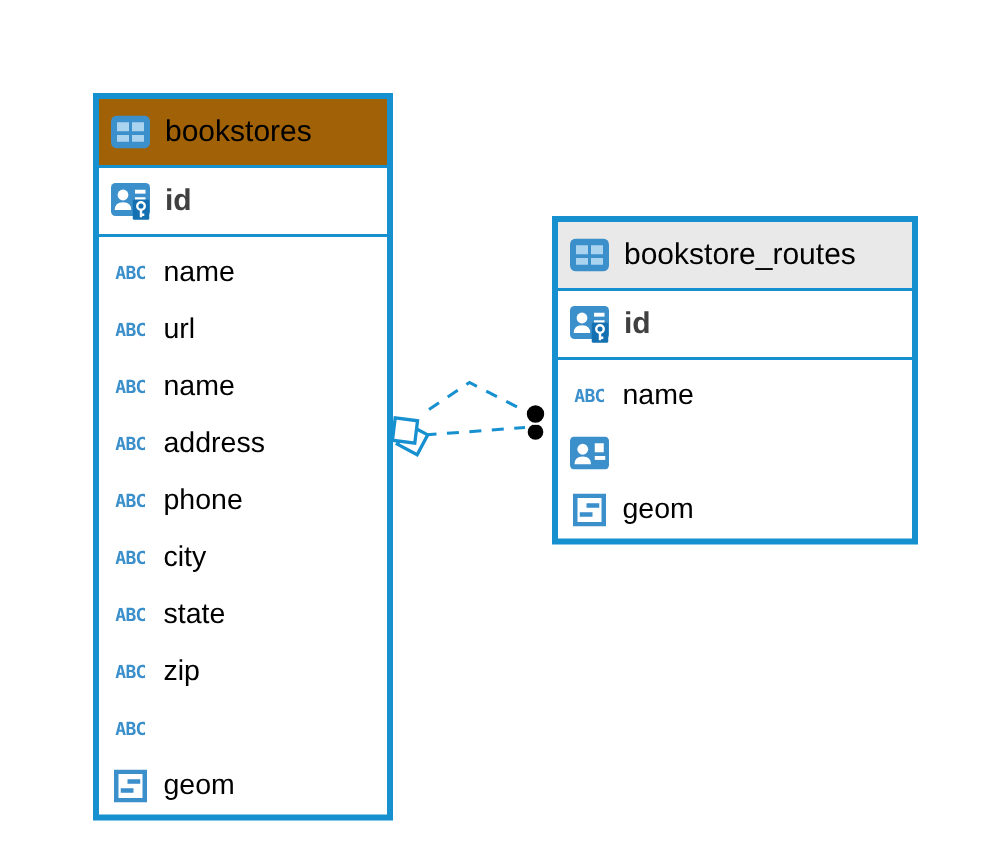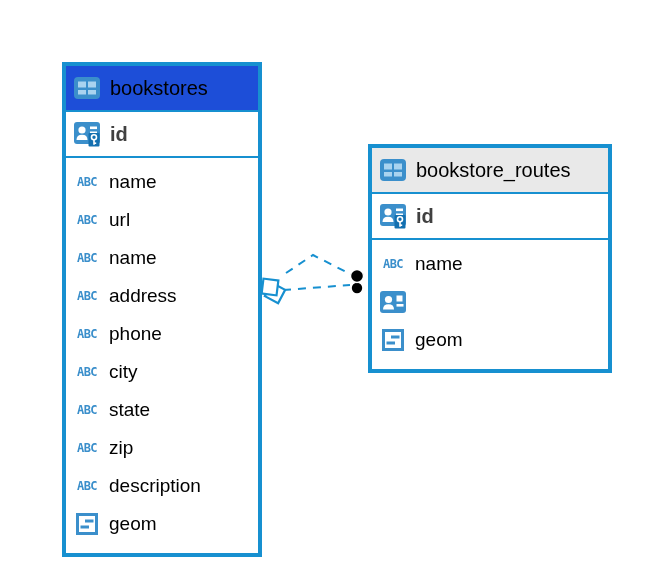--- a/index.html
+++ b/index.html
@@ -14,21 +14,21 @@
   .etable-bookstores{left:62px;top:62px;width:200px;}
   .etable-routes{left:368px;top:144px;width:244px;}
   .t-header{
     height:44px;display:flex;align-items:center;gap:9px;padding:0 7px;
     border-bottom:2px solid #1790D0;font-size:20px;color:#000;
   }
   .pk-row{
     height:44px;display:flex;align-items:center;gap:9px;padding:0 7px;
     border-bottom:2px solid #1790D0;font-size:20px;font-weight:bold;color:#404040;
   }
-  .fields{padding:5px 0 10px 0;border-radius:22px;}
+  .fields{padding:5px 0 0 0;border-radius:22px;}
   .frow{
     height:38px;display:flex;align-items:center;gap:8px;padding:0 7px;
     font-size:19px;color:#000;white-space:nowrap;
   }
   .icon-col{
     width:28px;min-width:28px;display:flex;align-items:center;justify-content:center;
   }
   .abc-glyph{
     font-family:"DejaVu Sans Mono",monospace;font-weight:bold;font-size:12px;
     color:#3B8FCB;letter-spacing:-0.5px;
@@ -36,21 +36,21 @@
   .conn-svg{position:absolute;left:0;top:0;}
   .conn-line{fill:none;stroke:#1790D0;stroke-width:2;stroke-dasharray:8 7;}
   .conn-diamond{fill:#ffffff;stroke:#1790D0;stroke-width:2.2;}
 </style>
 </head>
 <body>
 
 <div class="canvas">
 
   <div class="etable etable-bookstores">
-    <div class="t-header" style="background: #1d4ed8;">
+    <div class="t-header" style="background: #a16207;">
       <span class="icon-col">
         <svg width="26" height="22" viewBox="0 0 26 22">
           <rect x="0" y="0" width="26" height="22" rx="4" fill="#3B8FCB"></rect>
           <rect x="4" y="4.5" width="8" height="6" fill="#A9D3EF"></rect>
           <rect x="14" y="4.5" width="8" height="6" fill="#A9D3EF"></rect>
           <rect x="4" y="13" width="8" height="4.5" fill="#A9D3EF"></rect>
           <rect x="14" y="13" width="8" height="4.5" fill="#A9D3EF"></rect>
         </svg>
       </span>
       <span>bookstores</span>
@@ -119,21 +119,20 @@
       <div class="frow">
         <span class="icon-col">
             <span class="abc-glyph">ABC</span>
           </span>
         <span>zip</span>
       </div>
       <div class="frow">
         <span class="icon-col">
             <span class="abc-glyph">ABC</span>
           </span>
-        <span>description</span>
       </div>
       <div class="frow">
         <span class="icon-col">
           <svg width="22" height="22" viewBox="0 0 22 22">
             <rect x="1.5" y="1.5" width="19" height="19" fill="#fff" stroke="#3B8FCB" stroke-width="3"></rect>
             <rect x="9" y="6.5" width="8.5" height="3" fill="#3B8FCB"></rect>
             <rect x="4.5" y="12.5" width="8.5" height="3" fill="#3B8FCB"></rect>
           </svg>
         </span>
         <span>geom</span>

